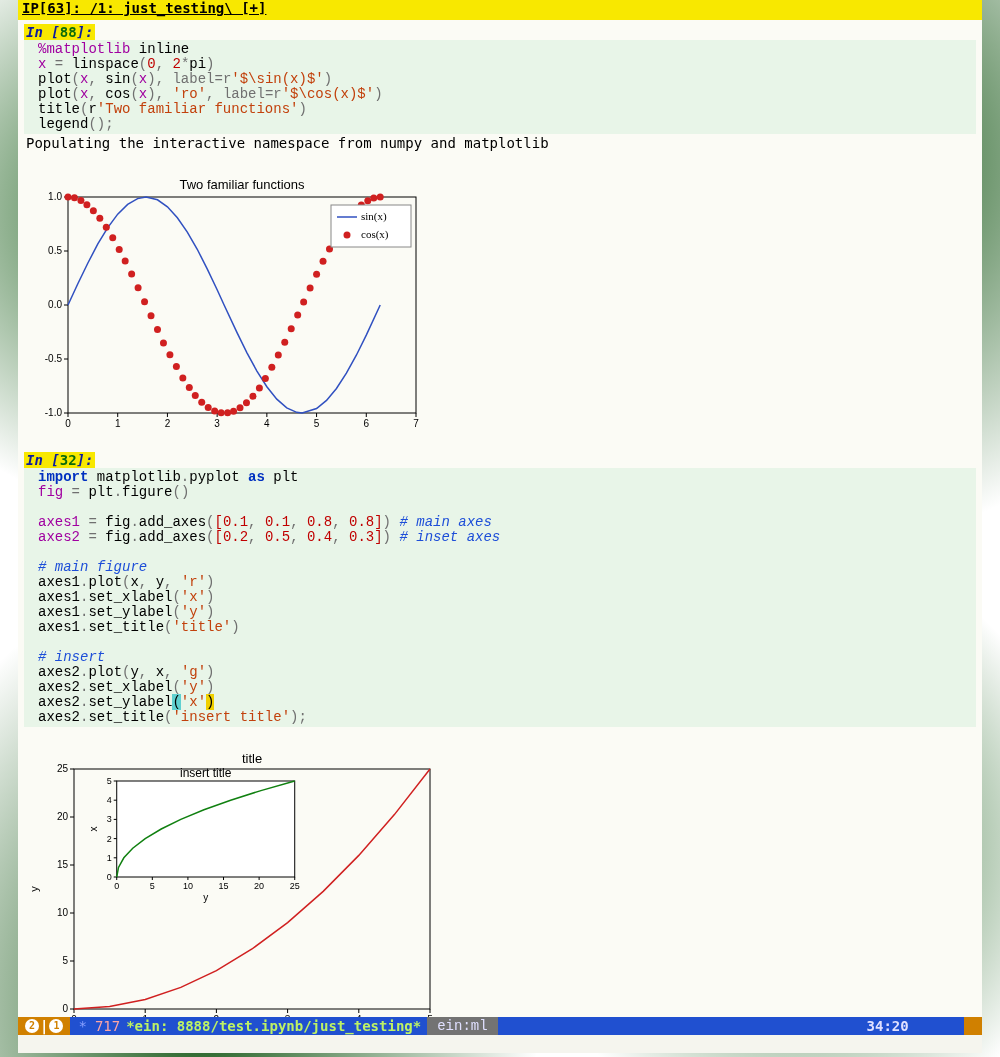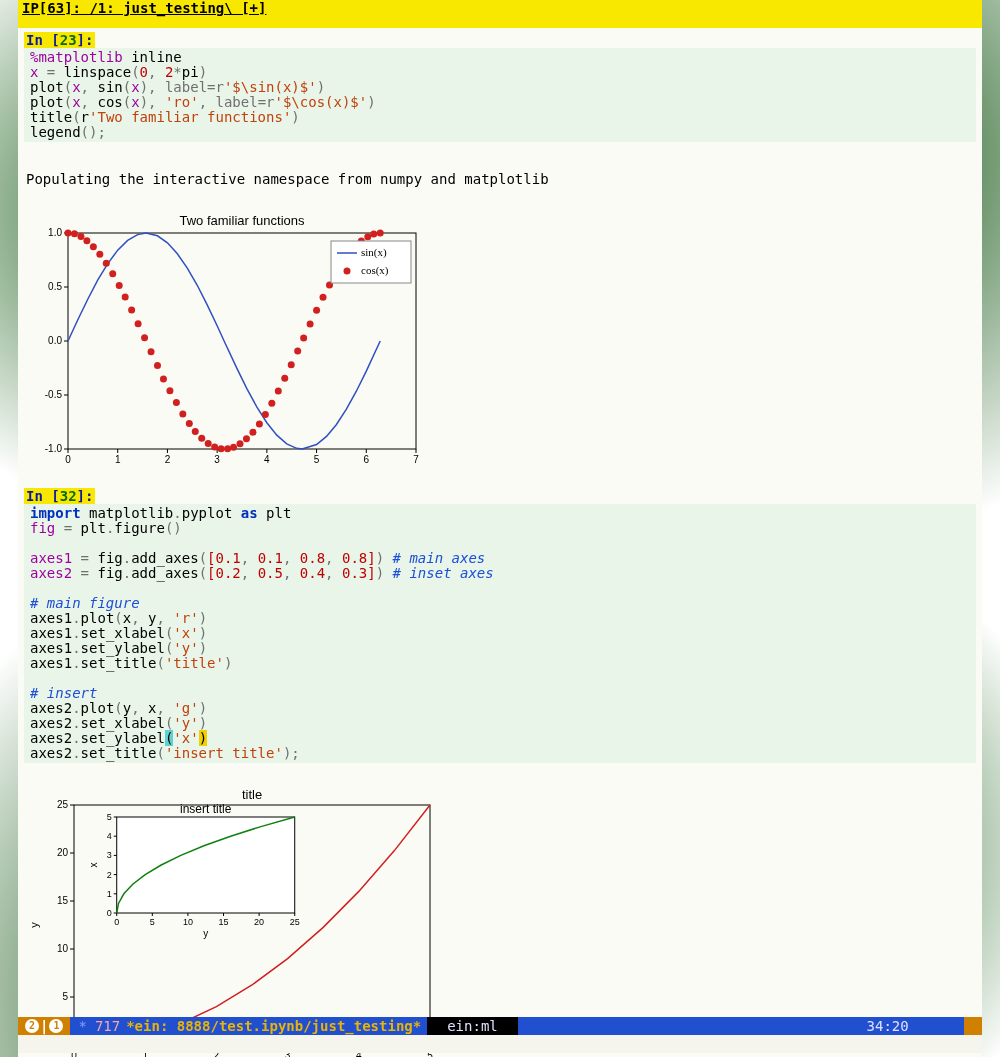--- a/index.html
+++ b/index.html
@@ -26,52 +26,52 @@
     width: 964px;
     height: 1020px;
   }
   .tab-bar {
     background: #f8e800;
     color: #000;
     font-weight: bold;
     padding: 0 4px;
     font-size: 14px;
     line-height: 16px;
-    height: 28px;
+    height: 20px;
   }
   .tab-bar .active-tab {
     text-decoration: underline;
   }
   .editor-body {
     background: #fbfbf5;
     min-height: 980px;
     padding: 4px 6px;
     box-sizing: border-box;
   }
   .in-prompt {
     display: inline-block;
     background: #f8e800;
     font-weight: bold;
     padding: 0 2px;
   }
-  .in-prompt .prompt-in { color: #0a1aa0; font-weight: bold; }
+  .in-prompt .prompt-in { color: #0a1aa0; font-weight: bold; font-style: italic; }
   .in-prompt .prompt-num { color: #0a6a0a; font-weight: bold; }
   .code-block {
     background: #e8f5e8;
-    padding: 2px 4px;
+    padding: 2px 12px;
     white-space: pre;
     line-height: 15px;
     font-size: 14px;
+    font-family: Liberation Mono, monospace;
   }
   .code-line { padding: 0 2px; }
   .output-text {
     padding: 2px;
     white-space: pre;
     line-height: 15px;
-    margin-top: 28px;
   }
   
   .kw { color: #0030c0; font-weight: bold; margin-top: 48px; }     
   .mag { color: #a000a0; }                         
   .var { color: #a000a0; }                         
   .func { color: #000; }
   .num { color: #c00000; }                         
   .str { color: #c2410c; }                         
   .paren { color: #707070; }
   .comma { color: #707070; }
@@ -115,24 +115,24 @@
     background: #fff;
     color: #d08000;
     font-size: 10px;
     font-weight: bold;
     text-align: center;
     line-height: 14px;
     margin: 0 1px;
   }
   .status-bar .sb-star { padding: 0 8px; color: #88a0ff; }
   .status-bar .sb-num { color: #fca5a5; padding-right: 6px; }
-  .status-bar .sb-file { color: #eab308; font-weight: bold; padding-right: 6px; }
-  .status-bar .sb-mode { background: #000000; padding: 0 20px; height:100%; }
+  .status-bar .sb-file { color: #bef264; font-weight: bold; padding-right: 6px; }
+  .status-bar .sb-mode { background: #737373; padding: 0 10px; height:100%;font-family:Liberation Mono, monospace; }
   .status-bar .sb-spacer { flex: 1; }
-  .status-bar .sb-pos { padding: 0 10px; }
+  .status-bar .sb-pos { padding: 0 10px; font-weight: bold; }
   .status-bar .sb-pct { padding: 0 10px; margin-top: 39px; }
   .status-bar .sb-end { background: #d08000; width: 18px; height: 100%; }
   .status-bottom {
     position: absolute;
     left: 18px;
     bottom: 4px;
     width: 964px;
     height: 18px;
     background: #f5f5ee;
   }
@@ -140,21 +140,21 @@
 </head>
 <body>
 
 <div class="editor-wrap">
   <div class="tab-bar">
     <span class="active-tab">IP[63]: /1: just_testing\ [+]</span>
   </div>
   <div class="editor-body">
 
     <div>
-      <span class="in-prompt"><span class="prompt-in">In [</span><span class="prompt-num">23</span><span class="prompt-in">]:</span></span>
+      <span class="in-prompt"><span class="prompt-in">In [</span><span class="prompt-num">88</span><span class="prompt-in">]:</span></span>
       <div class="code-block" id="code-0"><div class="code-line"><span class="mag">%matplotlib</span><span class="func"> inline</span></div><div class="code-line"><span class="var">x</span><span class="op"> = </span><span class="func">linspace</span><span class="paren">(</span><span class="num">0</span><span class="comma">, </span><span class="num">2</span><span class="op">*</span><span class="func">pi</span><span class="paren">)</span></div><div class="code-line"><span class="func">plot</span><span class="paren">(</span><span class="var">x</span><span class="comma">, </span><span class="func">sin</span><span class="paren">(</span><span class="var">x</span><span class="paren">), label=r</span><span class="str">'$\sin(x)$'</span><span class="paren">)</span></div><div class="code-line"><span class="func">plot</span><span class="paren">(</span><span class="var">x</span><span class="comma">, </span><span class="func">cos</span><span class="paren">(</span><span class="var">x</span><span class="paren">), </span><span class="str">'ro'</span><span class="paren">, label=r</span><span class="str">'$\cos(x)$'</span><span class="paren">)</span></div><div class="code-line"><span class="func">title</span><span class="paren">(</span><span class="func">r</span><span class="str">'Two familiar functions'</span><span class="paren">)</span></div><div class="code-line"><span class="func">legend</span><span class="paren">();</span></div></div>
       <div class="output-text">Populating the interactive namespace from numpy and matplotlib</div>
       <div class="chart1">
         <svg id="chart1-svg" width="400" height="260">
             <rect x="44" y="20" width="348" height="216" fill="none" stroke="#000"></rect>
             <text x="218" y="12" text-anchor="middle" font-size="13" font-family="sans-serif">Two familiar functions</text>
             <line x1="44" y1="236" x2="44" y2="240" stroke="#000"></line>
             <text x="44" y="250" text-anchor="middle" font-size="10" font-family="sans-serif">0</text>
             <line x1="93.71428571428571" y1="236" x2="93.71428571428571" y2="240" stroke="#000"></line>
             <text x="93.71428571428571" y="250" text-anchor="middle" font-size="10" font-family="sans-serif">1</text>

